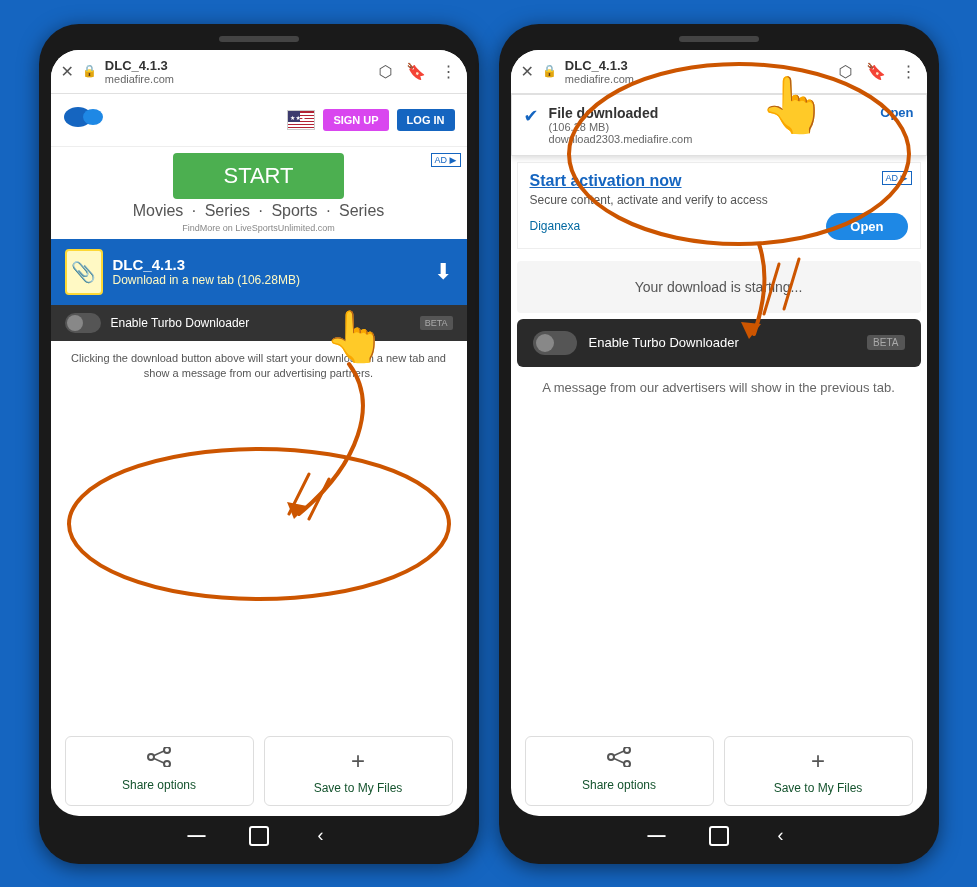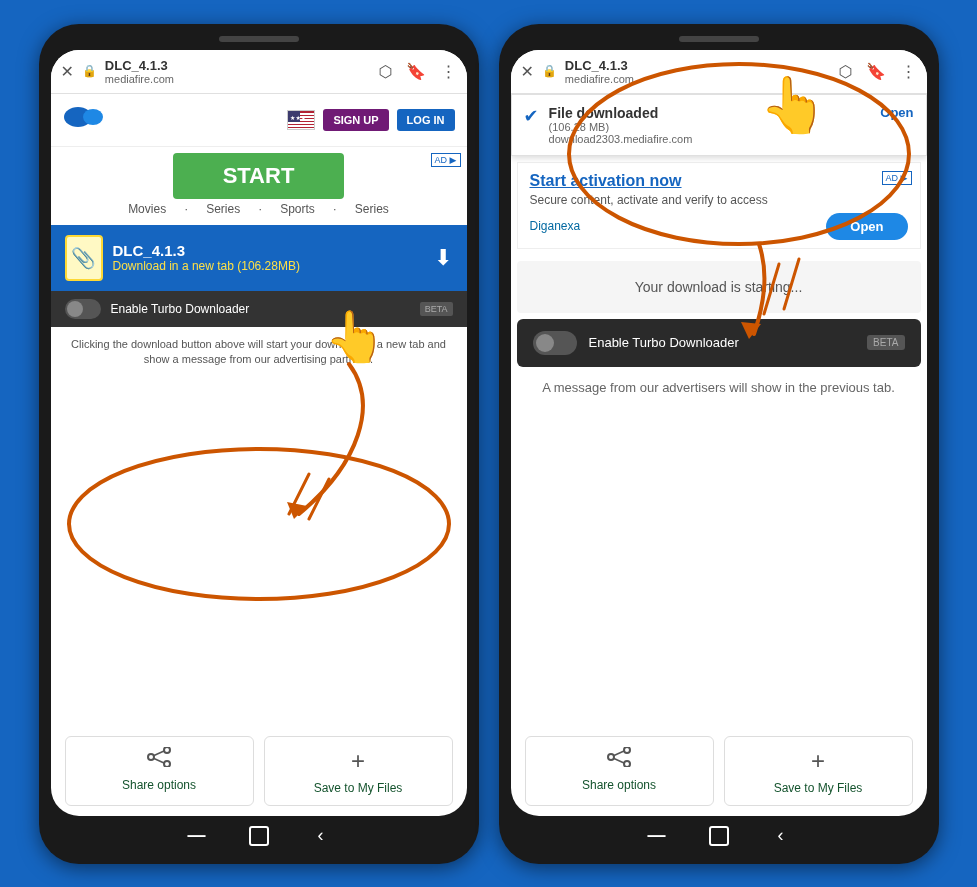--- a/index.html
+++ b/index.html
@@ -122,21 +122,21 @@
     .flag-icon {
       width: 28px;
       height: 20px;
       background: #B22234;
       border: 1px solid #ccc;
       position: relative;
       overflow: hidden;
     }
 
     .btn-signup {
-      background: #701a75;
+      background: #d946ef;
       color: white;
       border: none;
       padding: 5px 10px;
       font-size: 11px;
       font-weight: bold;
       border-radius: 3px;
       cursor: pointer;
     }
 
     .btn-login {
@@ -156,42 +156,42 @@
       padding: 6px;
       text-align: center;
       position: relative;
       flex-shrink: 0;
     }
 
     .start-btn {
       background: #4CAF50;
       color: white;
       font-size: 22px;
-      font-weight: bold;
+      font-weight: normal;
       padding: 10px 50px;
       border: none;
       border-radius: 4px;
       cursor: pointer;
     }
 
     .ad-badge {
       position: absolute;
       top: 6px;
       right: 6px;
       font-size: 9px;
       color: #1565C0;
       border: 1px solid #1565C0;
       padding: 1px 3px;
     }
 
     .ad-links {
       display: flex;
-      gap: 18px;
+      gap: 8px;
       justify-content: center;
-      font-size: 12px;
+      font-size: 16px;
       color: #555;
       padding: 3px 0;
     }
 
     .ad-subtext {
       font-size: 9px;
       color: #888;
     }
 
     
@@ -226,21 +226,21 @@
       flex: 1;
     }
 
     .download-filename {
       color: white;
       font-size: 15px;
       font-weight: bold;
     }
 
     .download-size {
-      color: #fde047;
+      color: #fef9c3;
       font-size: 12px;
     }
 
     .download-arrow {
       color: white;
       font-size: 22px;
     }
 
     
     .turbo-bar {
@@ -594,20 +594,21 @@
           <button class="start-btn">START</button>
           <div class="ad-links">
             <span>Movies</span>
             <span>·</span>
             <span>Series</span>
             <span>·</span>
             <span>Sports</span>
             <span>·</span>
             <span>Series</span>
           </div>
+          <div class="ad-subtext">FindMore on LiveSportsUnlimited.com</div>
         </div>
 
         <div class="download-bar">
           <div class="file-icon-wrap">
             <span class="paperclip">📎</span>
           </div>
           <div class="download-info">
             <div class="download-filename">DLC_4.1.3</div>
             <div class="download-size">Download in a new tab (106.28MB)</div>
           </div>

